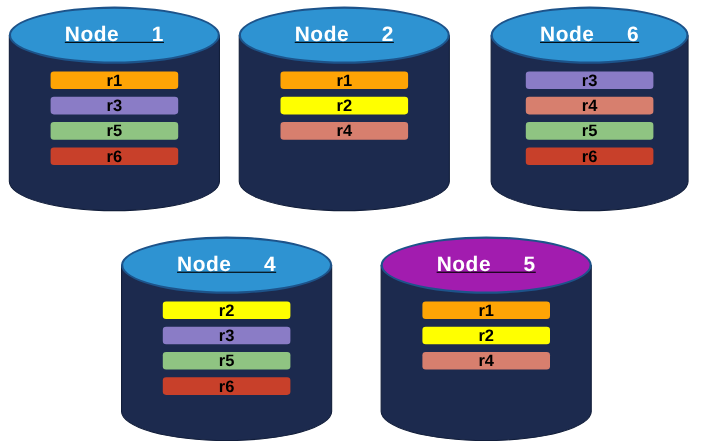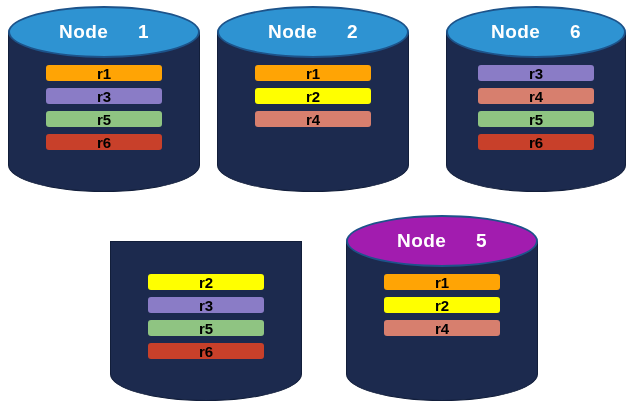--- a/index.html
+++ b/index.html
@@ -27,20 +27,21 @@
   }
   .cyl-top {
     position: absolute;
     left: 0; right: 0; top: 0;
     height: 52px;
     border-radius: 50%;
     border: 2px solid #1d538a;
     display: flex;
     align-items: center;
     justify-content: center;
+    text-decoration: underline;
   }
   .node-title {
     font-size: 19px;
     font-weight: bold;
     word-spacing: 9px;
     letter-spacing: 0.5px;
     white-space: pre;
   }
   .bars {
     position: absolute;
@@ -125,20 +126,23 @@
           <span class="bar-label" style="color: rgb(0, 0, 0);">r5</span>
         </div>
       <div class="bar" style="background: rgb(200, 64, 42);">
           <span class="bar-label" style="color: rgb(0, 0, 0);">r6</span>
         </div>
     </div>
   </div>
 
   <div class="node n4">
     <div class="cyl-body" style="background: rgb(28, 42, 78);"></div>
+    <div class="cyl-top" style="background: rgb(46, 147, 210); border-color: rgb(29, 83, 138);">
+      <span class="node-title" style="color: rgb(255, 255, 255);">Node  4</span>
+    </div>
     <div class="bars">
       <div class="bar" style="background: rgb(255, 255, 0);">
           <span class="bar-label" style="color: rgb(0, 0, 0);">r2</span>
         </div>
       <div class="bar" style="background: rgb(138, 124, 198);">
           <span class="bar-label" style="color: rgb(0, 0, 0);">r3</span>
         </div>
       <div class="bar" style="background: rgb(143, 196, 130);">
           <span class="bar-label" style="color: rgb(0, 0, 0);">r5</span>
         </div>

